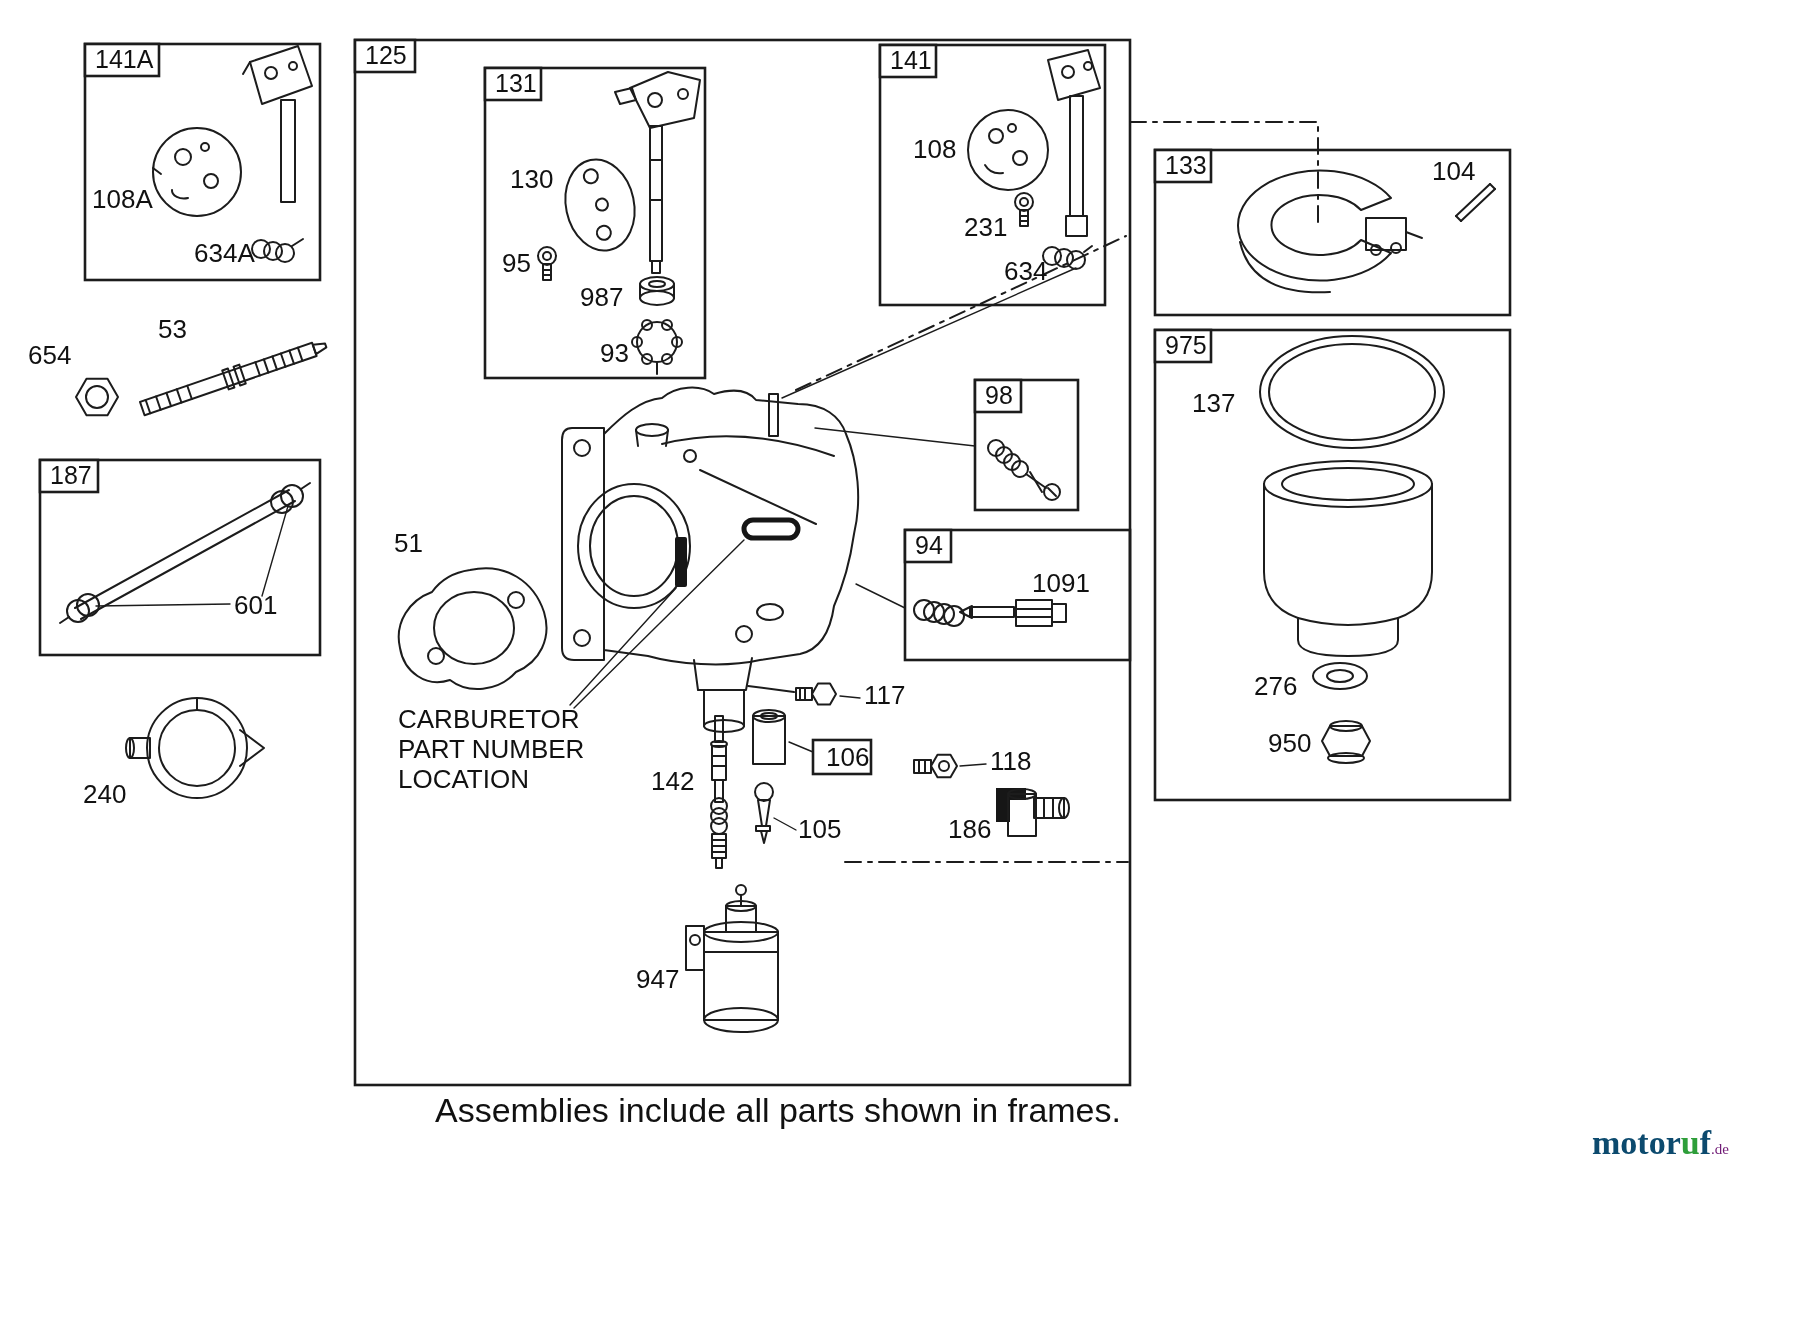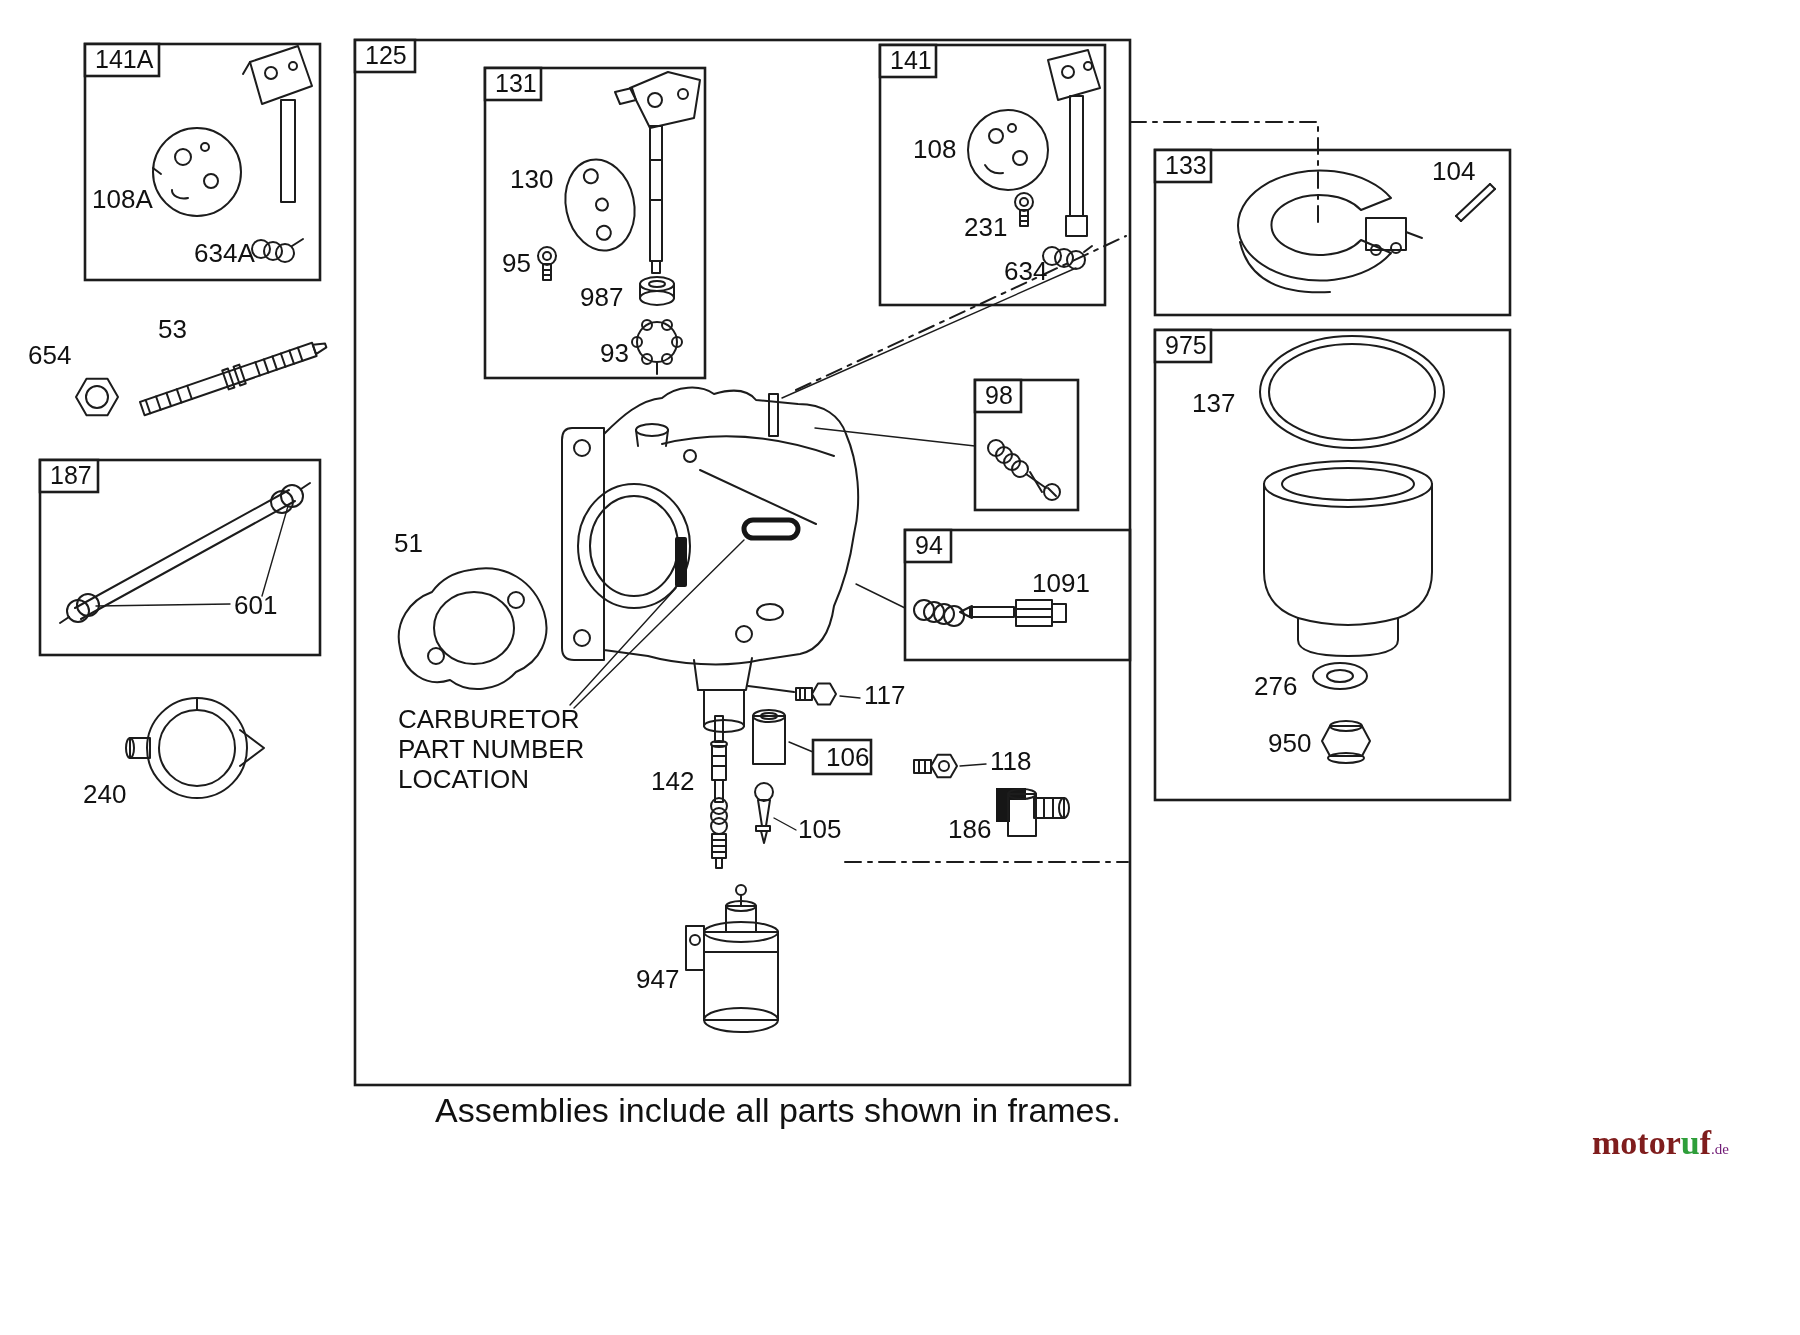--- a/index.html
+++ b/index.html
@@ -11,21 +11,21 @@
   .fr{fill:none;stroke:#1c1c1c;stroke-width:2.6;}
   .lbox{fill:#fff;stroke:#1c1c1c;stroke-width:2.6;}
   .lbl{font:26px "Liberation Sans",sans-serif;fill:#111;stroke:none;}
   .flbl{font:25px "Liberation Sans",sans-serif;fill:#111;stroke:none;}
   .footer{font:34px "Liberation Sans",sans-serif;fill:#111;stroke:none;}
   .dash{stroke-dasharray:16 7 4 7;}
   .blk{fill:#161616;stroke:none;}
   .pill{fill:#fff;stroke:#161616;stroke-width:5;}
   .wm{position:absolute;left:1592px;top:1124px;width:205px;
       font-family:"Liberation Serif",serif;font-weight:700;font-size:34px;white-space:nowrap;}
-  .wm .b1,.wm .b3{color:#7f1d1d;}
+  .wm .b1,.wm .b3{color:#0c4a6e;}
   .wm .b2{color:#2e9e3a;}
   .wm .tld{color:#701a75;font-size:15px;font-weight:400;}
 </style>
 </head>
 <body>
 
 <div class="page">
 <svg width="1800" height="1335" viewBox="0 0 1800 1335">
 
   <g>

